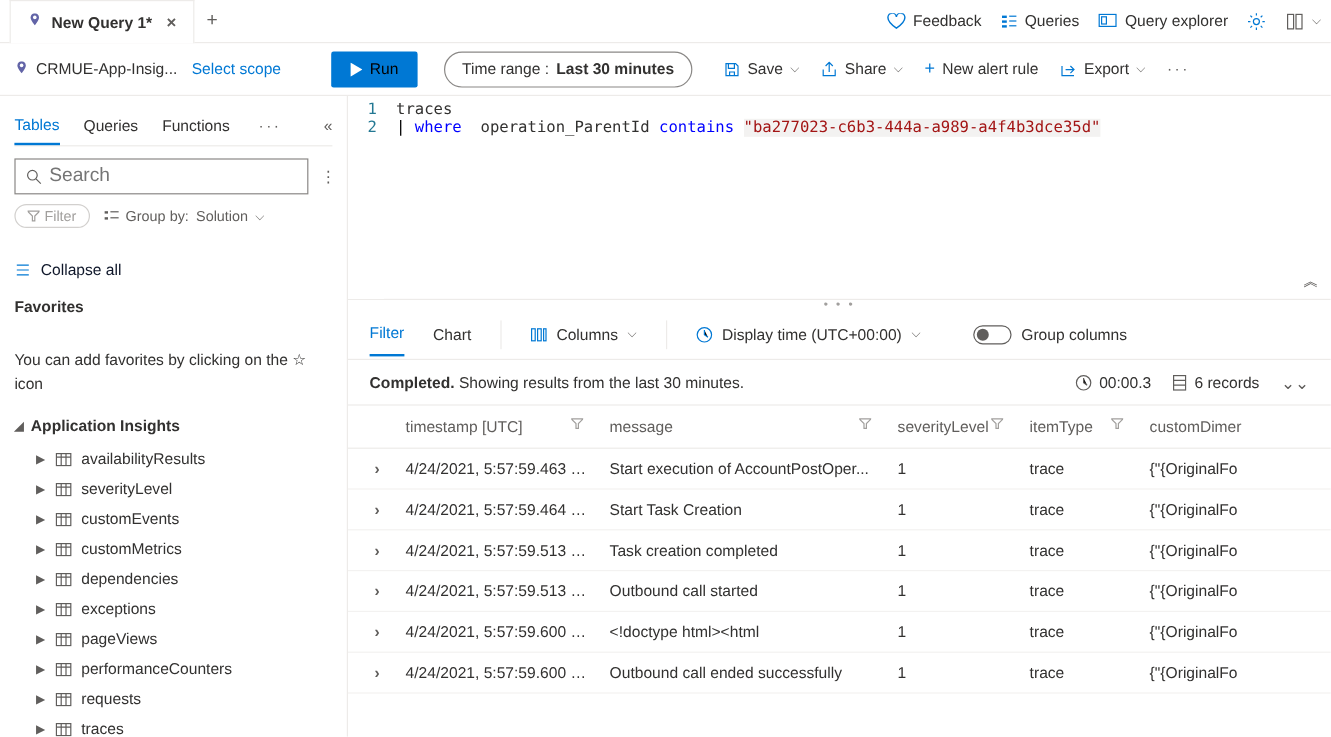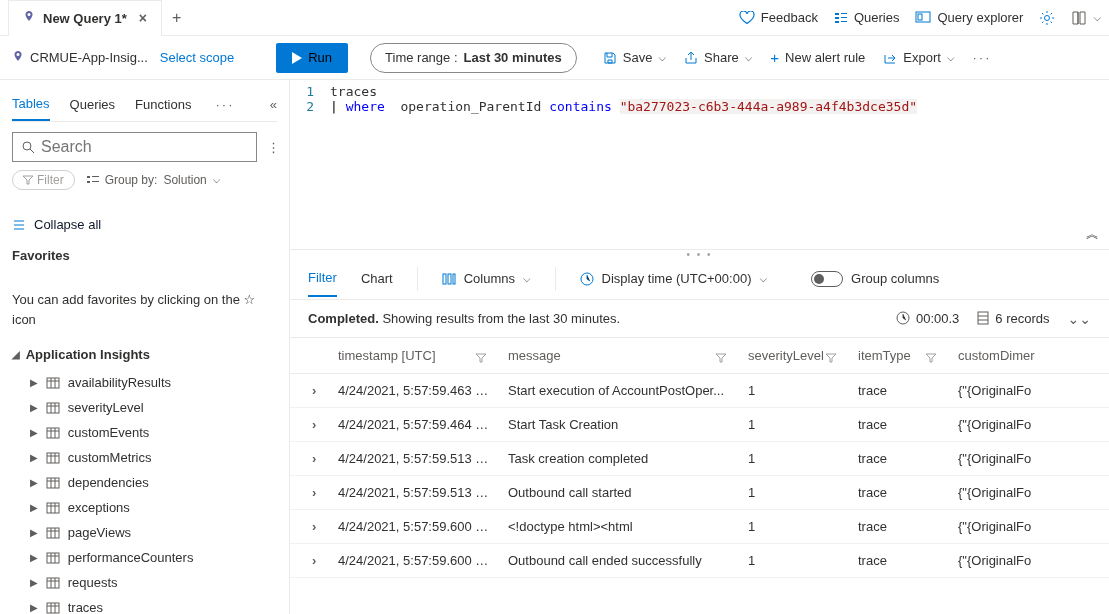--- a/index.html
+++ b/index.html
@@ -57,33 +57,33 @@
 .drag { height: 8px; display:flex; justify-content:center; align-items:center; color:#a19f9d; font-size:10px; letter-spacing:2px;}
 .results-bar { display: flex; align-items: center; height: 42px; padding: 0 18px; gap: 24px; border-bottom: 1px solid #edebe9; }
 .rtab { padding: 10px 0; cursor: pointer; }
 .rtab.active { color: #0078d4; border-bottom: 2px solid #0078d4; }
 .rb-sep { width:1px; height:24px; background:#edebe9;}
 .rb-item { display: flex; align-items: center; gap: 8px; cursor: pointer; }
 .toggle { width: 32px; height: 16px; border: 1px solid #605e5c; border-radius: 10px; position: relative; }
 .toggle::after { content:""; position:absolute; left:2px; top:2px; width:10px; height:10px; background:#605e5c; border-radius:50%; }
 .status-row { display:flex; align-items:center; height: 38px; padding: 0 18px; color:#323130; border-bottom:1px solid #edebe9;}
 .status-row .right { margin-left:auto; display:flex; align-items:center; gap:18px;}
-.status-row .right .it { display:flex; align-items:flex-start; gap:6px;}
+.status-row .right .it { display:flex; align-items:flex-end; gap:6px;}
 
 .grid { width: 100%; }
 .ghead { display:flex; align-items:center; height:36px; border-bottom:1px solid #edebe9; padding: 0 0 0 14px; color:#605e5c;}
 .ghead .col, .grow .col { padding: 0 8px; overflow:hidden; text-overflow:ellipsis; white-space:nowrap;}
 .col-exp { width: 26px; }
 .col-ts { width: 170px; }
 .col-msg { width: 240px; }
 .col-sev { width: 110px; }
 .col-type { width: 100px; }
 .col-cd { flex:1; }
 .ghead .fi { margin-left:auto; margin-right:6px; color:#a19f9d; cursor:pointer;}
-.ghead .colh { display:flex; align-items:flex-end;}
+.ghead .colh { display:flex; align-items:flex-start;}
 .grow { display:flex; align-items:center; height:34px; border-bottom:1px solid #f3f2f1; padding: 0 0 0 14px;}
 .grow .exp { color:#605e5c; cursor:pointer; font-weight:bold;}
 svg { display:block; }
 .chev { font-size: 10px; color: #605e5c;}
 </style>
 </head>
 <body>
 
 <div class="top-tabs">
   <div class="tab active">

